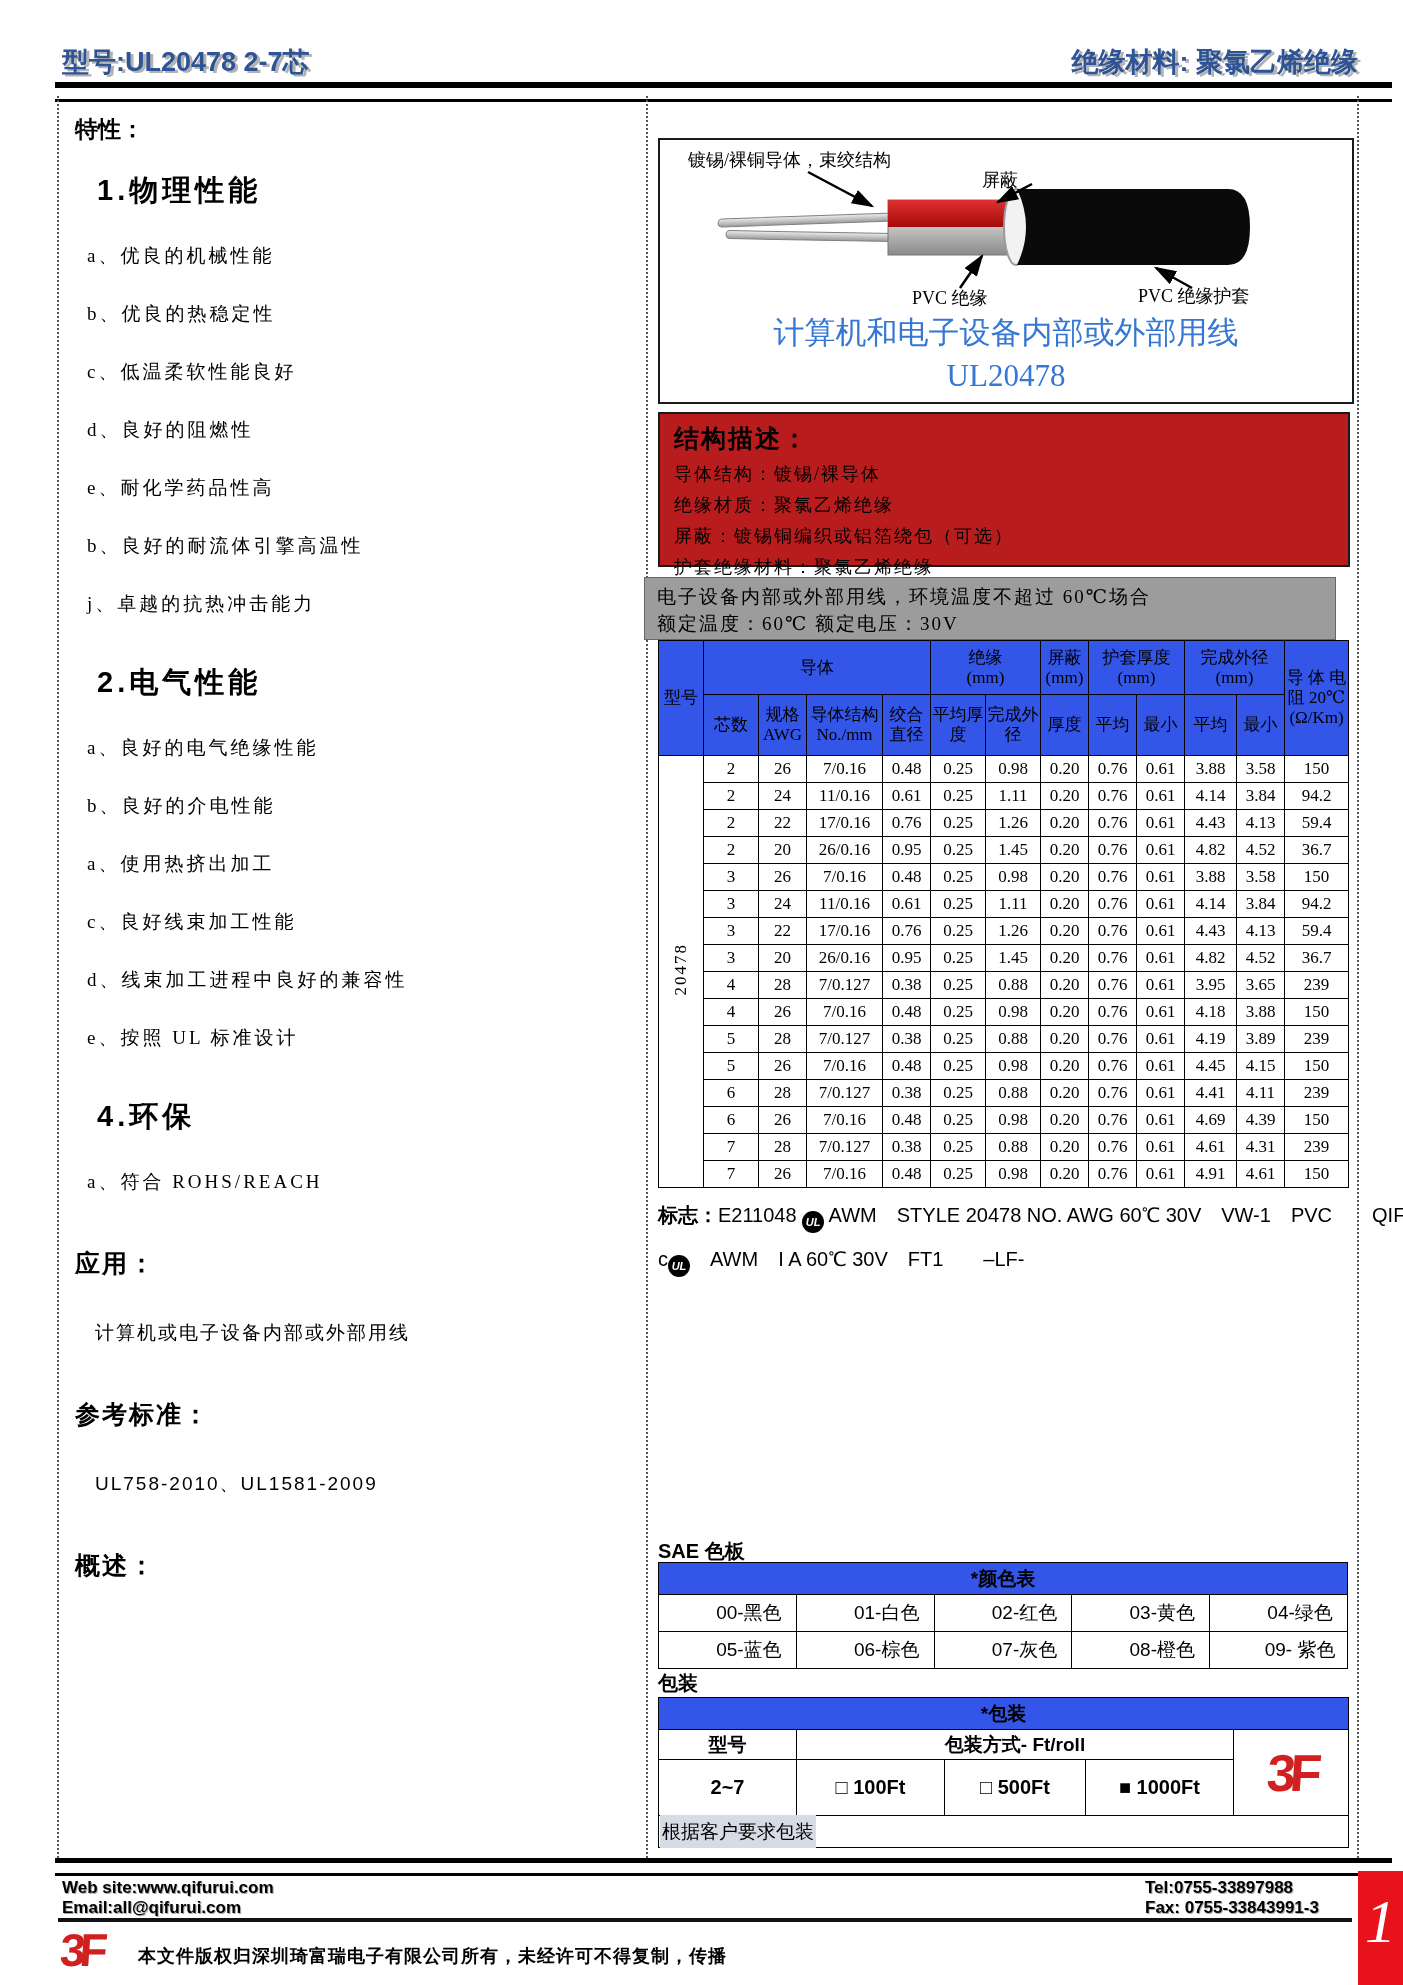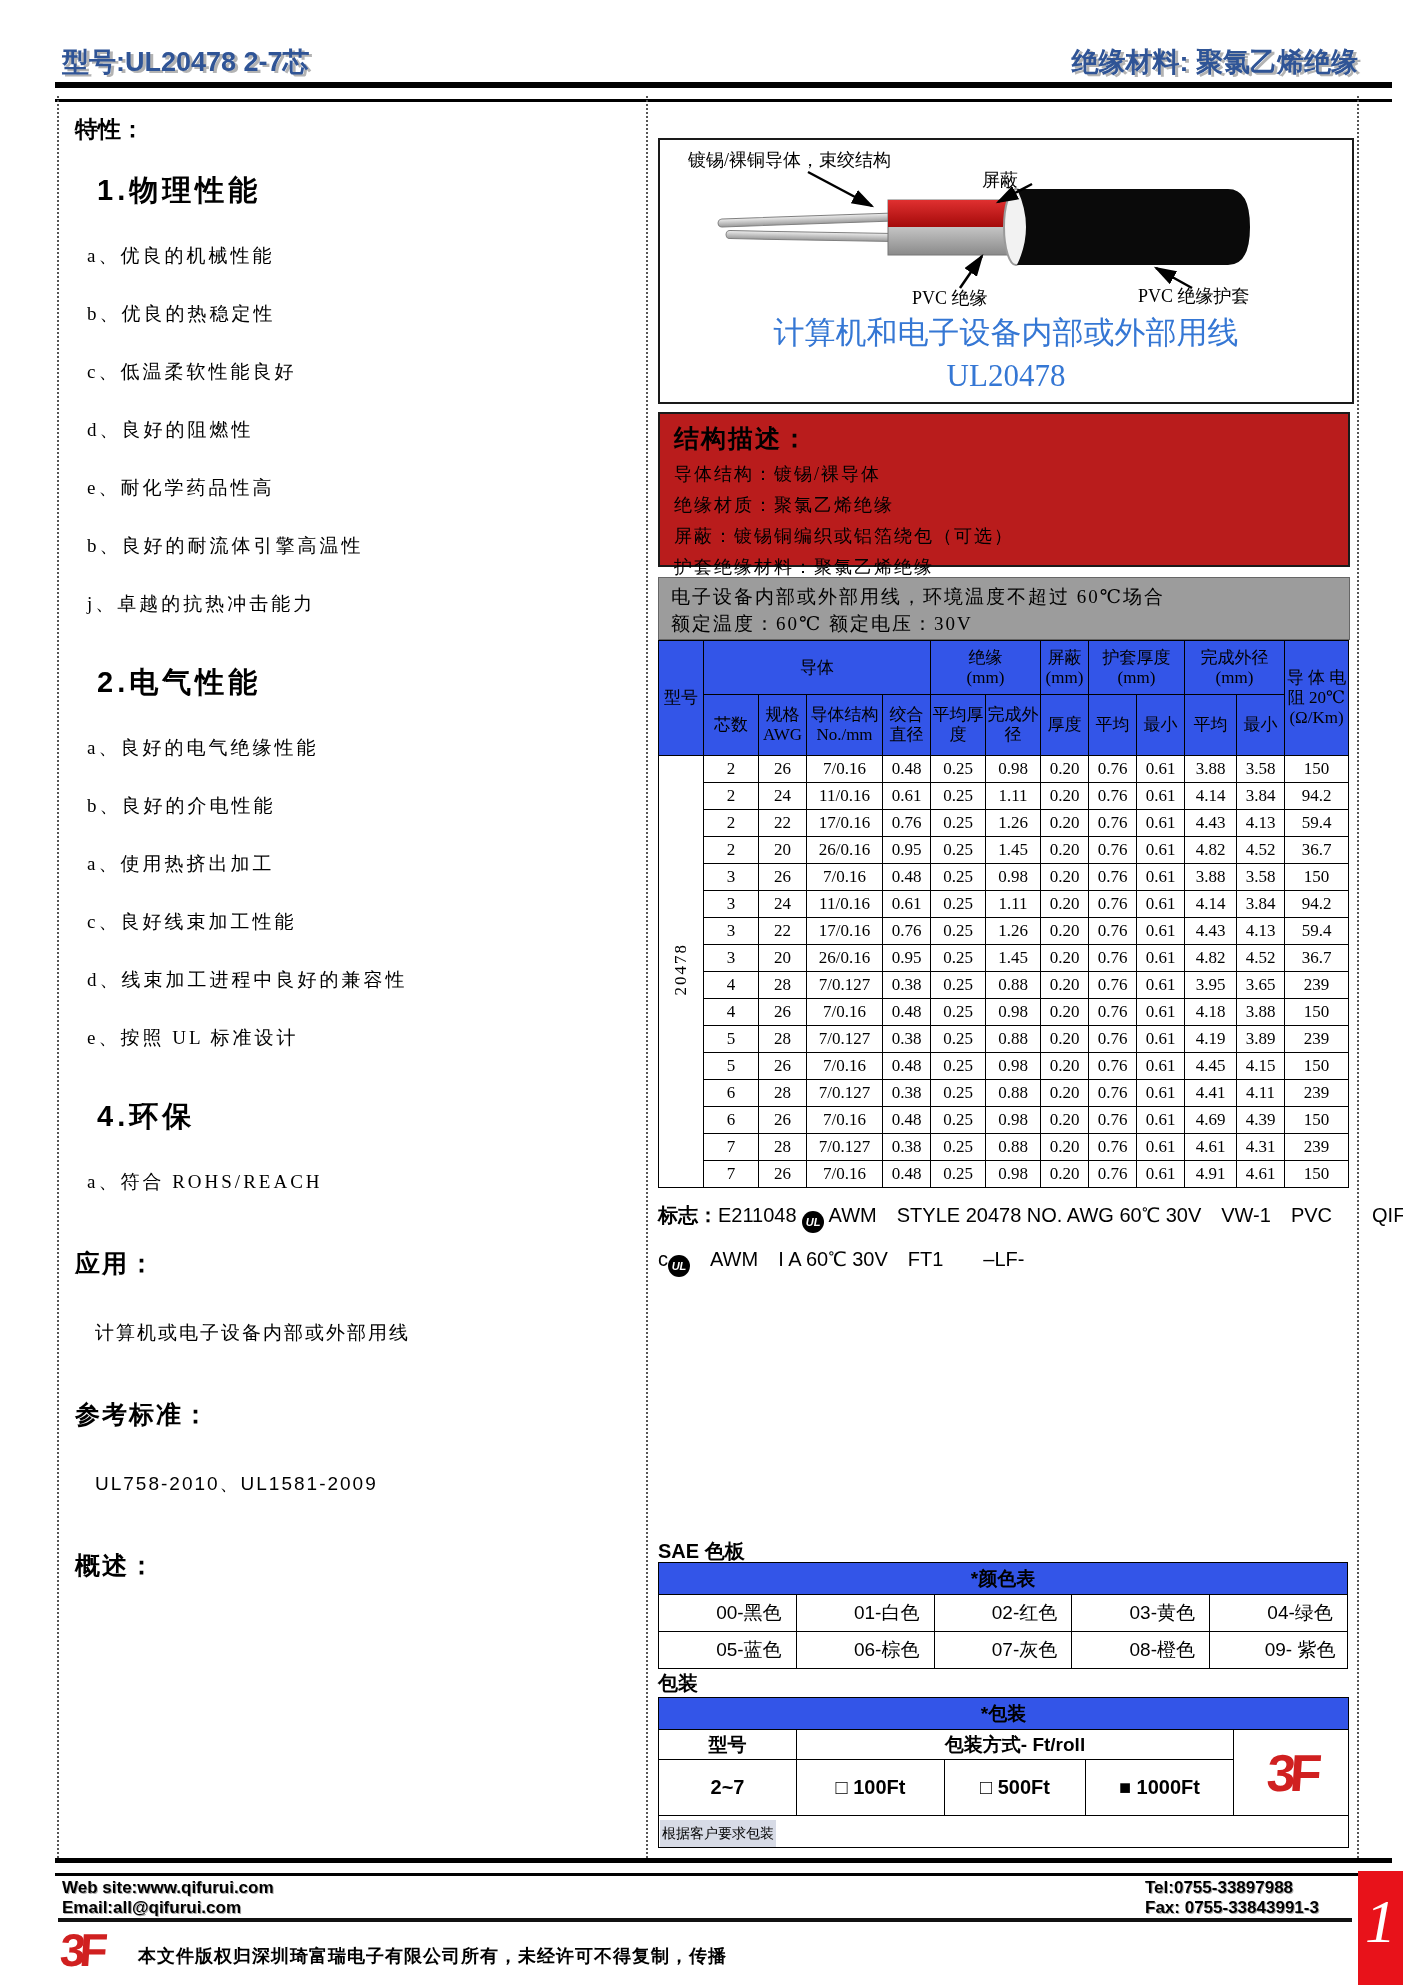--- a/index.html
+++ b/index.html
@@ -29,21 +29,21 @@
   .dbox{left:658px;top:138px;width:692px;height:262px;border:2px solid #1a1a1a;background:#fff;}
   .dlabel{position:absolute;font-size:18px;white-space:nowrap;}
   .dtitle{position:absolute;left:0;width:100%;text-align:center;font-size:31px;color:var(--title_blue,#3577D4);white-space:nowrap;}
 
   
   .sbox{left:658px;top:412px;width:692px;height:155px;border:2px solid #1a1a1a;background:#b91c1c;box-sizing:border-box;padding:8px 0 0 14px;}
   .stitle{font-family:"Liberation Sans",sans-serif;font-weight:bold;font-size:25px;letter-spacing:2px;}
   .sline{font-size:18px;margin-top:7px;letter-spacing:2px;}
 
   
-  .gbox{left:658px;top:577px;width:692px;height:63px;background:var(--note_gray,#9C9C9C);box-sizing:border-box;
+  .gbox{left:644px;top:577px;width:692px;height:63px;background:var(--note_gray,#9C9C9C);box-sizing:border-box;
         border:1px solid #666;padding:5px 0 0 12px;}
   .gline{font-size:19px;line-height:27px;letter-spacing:2px;}
 
   
   .spec{left:658px;top:640px;}
   table.spec-t{border-collapse:collapse;table-layout:fixed;width:690px;font-size:17px;}
   table.spec-t th,table.spec-t td{border:1px solid #000;text-align:center;padding:0;overflow:hidden;}
   table.spec-t thead th{background:var(--table_blue,#3355E8);font-weight:normal;line-height:20px;}
   table.spec-t .gr{height:54px;}
   table.spec-t .sr th{height:60px;}
@@ -61,21 +61,21 @@
 
   
   .seclabel{font-family:"Liberation Sans",sans-serif;font-weight:bold;font-size:20px;}
   table.grid{border-collapse:collapse;table-layout:fixed;width:690px;font-size:19px;}
   table.grid th,table.grid td{border:1px solid #000;text-align:center;}
   .bluebar{background:var(--table_blue,#3355E8);font-family:"Liberation Sans",sans-serif;font-weight:bold;font-size:19px;height:29px;}
   .sae-t td{height:34px;font-family:"Liberation Sans",sans-serif;padding-left:44px;}
   .pack-t .hrow th{height:27px;font-family:"Liberation Sans",sans-serif;font-weight:bold;font-size:19px;background:#fff;}
   .pack-t .orow td{height:53px;font-family:"Liberation Sans",sans-serif;font-weight:bold;font-size:20px;background:#fff;}
   .pack-t .nrow td{height:29px;text-align:left;background:#fff;}
-  .note-hl{background:#d7dbe6;font-size:14px;padding:6px 2px;}
+  .note-hl{background:#d7dbe6;font-size:19px;padding:6px 2px;}
   .logo3f{color:var(--brand_red,#D02020);font-family:"Liberation Sans",sans-serif;font-weight:900;
           font-size:52px;letter-spacing:-6px;transform:skewX(-4deg);display:inline-block;line-height:1;}
 
   
   .ft{font-family:"Liberation Sans",sans-serif;font-weight:bold;font-size:17px;text-shadow:1px 1px 0 #aaa;white-space:nowrap;}
   .ft-rule{left:58px;top:1918px;width:1294px;border-top:4px solid #111;}
   .ft-logo{left:60px;top:1924px;font-size:46px;}
   .ft-copy{left:138px;top:1944px;font-size:18px;font-family:"Liberation Sans",sans-serif;font-weight:bold;letter-spacing:1px;}
   .page-box{left:1358px;top:1871px;width:45px;height:114px;background:var(--page_red,#E8121A);color:#fff;
             text-align:center;font-family:"Liberation Serif",serif;font-style:italic;font-size:62px;line-height:100px;}

